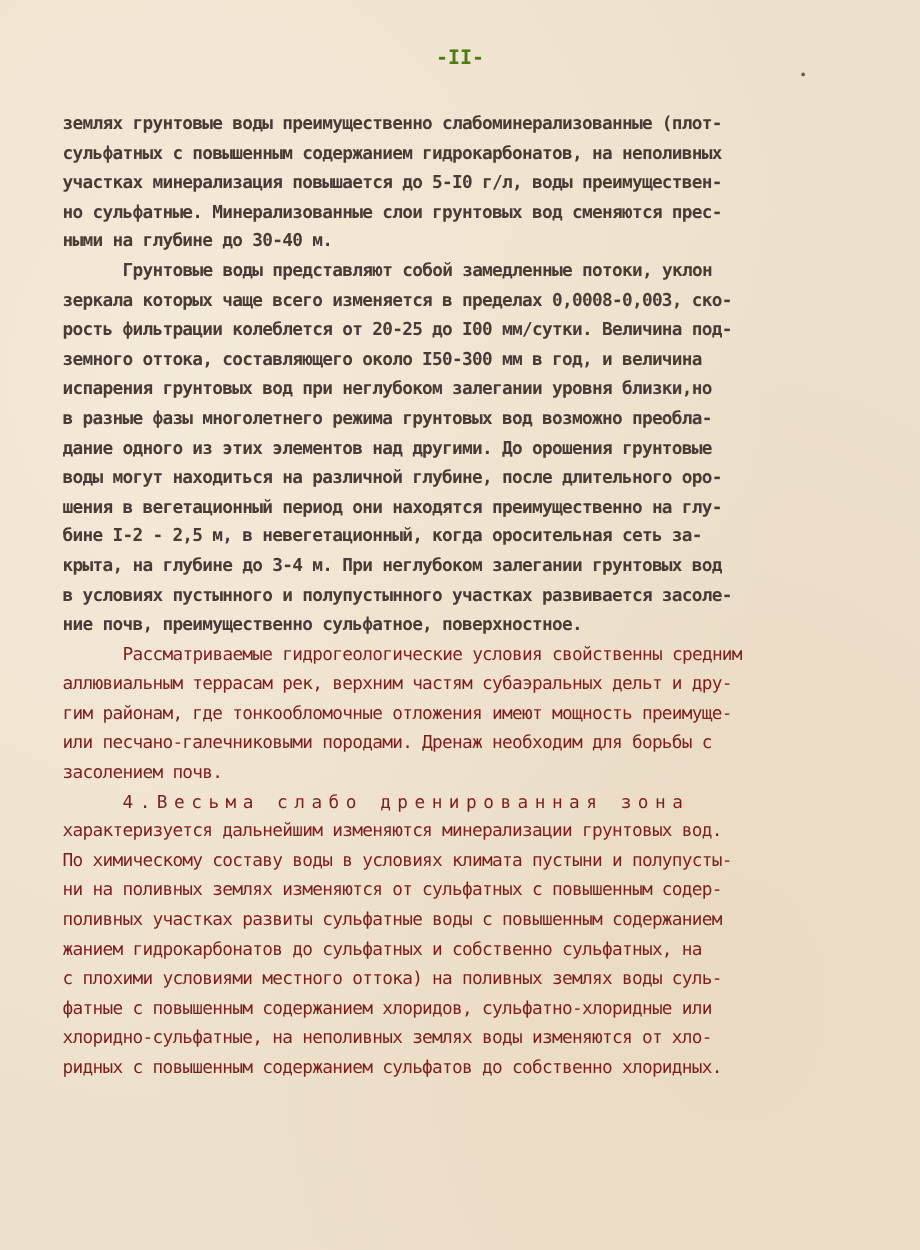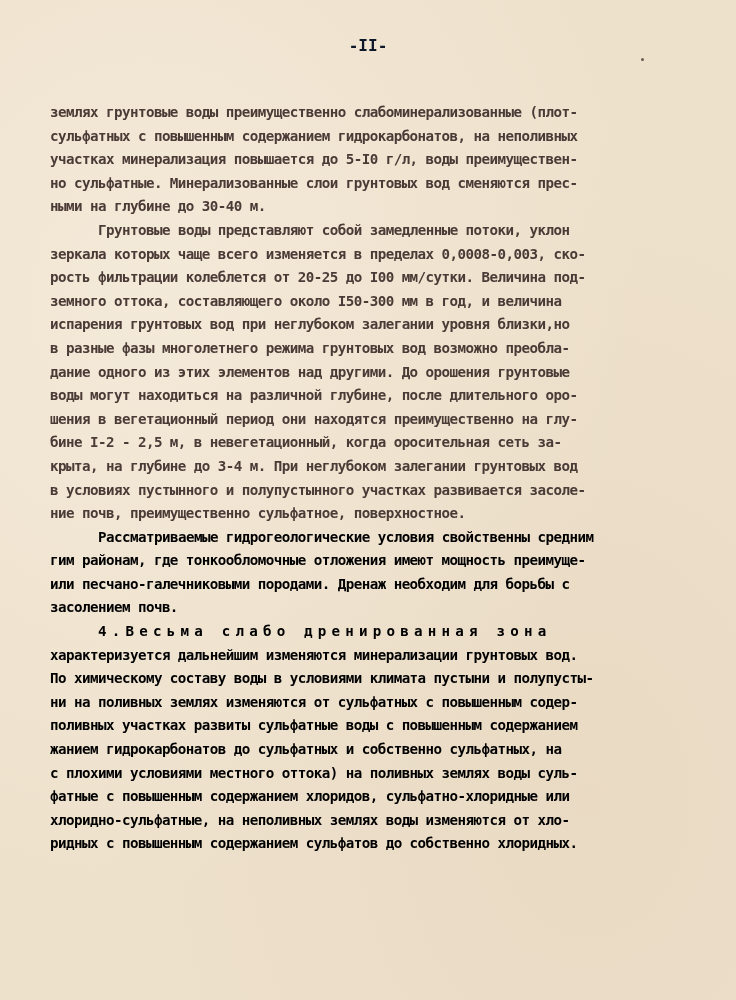--- a/index.html
+++ b/index.html
@@ -19,50 +19,50 @@
       color: #4a3a36;
     }
     .page-number {
       position: absolute;
       top: 36px;
       left: 0;
       width: 736px;
       text-align: center;
       font-size: 16px;
       font-weight: bold;
-      color: #0f172a;
+      color: #4d7c0f;
       letter-spacing: 0px;
     }
     .speck {
       position: absolute;
       top: 58px;
       left: 641px;
       width: 3px;
       height: 3px;
       border-radius: 50%;
       background: #6b5a50;
     }
     .text-block {
       position: absolute;
       left: 50px;
-      top: 101px;
+      top: 88px;
       width: 640px;
     }
     .line {
       height: 23.6px;
       line-height: 23.6px;
       font-size: 14.2px;
       white-space: pre;
       letter-spacing: -0.55px;
       font-weight: bold;
       color: #4b3b37;
     }
     .line.faint {
-      color: #000000;
-      font-weight: bold;
+      color: #7f1d1d;
+      font-weight: normal;
     }
     .line.indent {
       padding-left: 48px;
     }
     .line.spaced {
       letter-spacing: 5.2px;
     }
   </style>
 </head>
 <body>
@@ -83,26 +83,27 @@
   <div class="line">испарения грунтовых вод при неглубоком залегании уровня близки,но</div>
   <div class="line">в разные фазы многолетнего режима грунтовых вод возможно преобла-</div>
   <div class="line">дание одного из этих элементов над другими. До орошения грунтовые</div>
   <div class="line">воды могут находиться на различной глубине, после длительного оро-</div>
   <div class="line">шения в вегетационный период они находятся преимущественно на глу-</div>
   <div class="line">бине I-2 - 2,5 м, в невегетационный, когда оросительная сеть за-</div>
   <div class="line">крыта, на глубине до 3-4 м. При неглубоком залегании грунтовых вод</div>
   <div class="line">в условиях пустынного и полупустынного участках развивается засоле-</div>
   <div class="line">ние почв, преимущественно сульфатное, поверхностное.</div>
   <div class="line indent faint">Рассматриваемые гидрогеологические условия свойственны средним</div>
+  <div class="line faint">аллювиальным террасам рек, верхним частям субаэральных дельт и дру-</div>
   <div class="line faint">гим районам, где тонкообломочные отложения имеют мощность преимуще-</div>
   <div class="line faint">или песчано-галечниковыми породами. Дренаж необходим для борьбы с</div>
   <div class="line faint">засолением почв.</div>
   <div class="line indent spaced faint">4.Весьма слабо дренированная зона</div>
   <div class="line faint">характеризуется дальнейшим изменяются минерализации грунтовых вод.</div>
-  <div class="line faint">По химическому составу воды в условиями климата пустыни и полупусты-</div>
+  <div class="line faint">По химическому составу воды в условиях климата пустыни и полупусты-</div>
   <div class="line faint">ни на поливных землях изменяются от сульфатных с повышенным содер-</div>
   <div class="line faint">поливных участках развиты сульфатные воды с повышенным содержанием</div>
   <div class="line faint">жанием гидрокарбонатов до сульфатных и собственно сульфатных, на</div>
   <div class="line faint">с плохими условиями местного оттока) на поливных землях воды суль-</div>
   <div class="line faint">фатные с повышенным содержанием хлоридов, сульфатно-хлоридные или</div>
   <div class="line faint">хлоридно-сульфатные, на неполивных землях воды изменяются от хло-</div>
   <div class="line faint">ридных с повышенным содержанием сульфатов до собственно хлоридных.</div>
 </div>
 
 </body></html>

